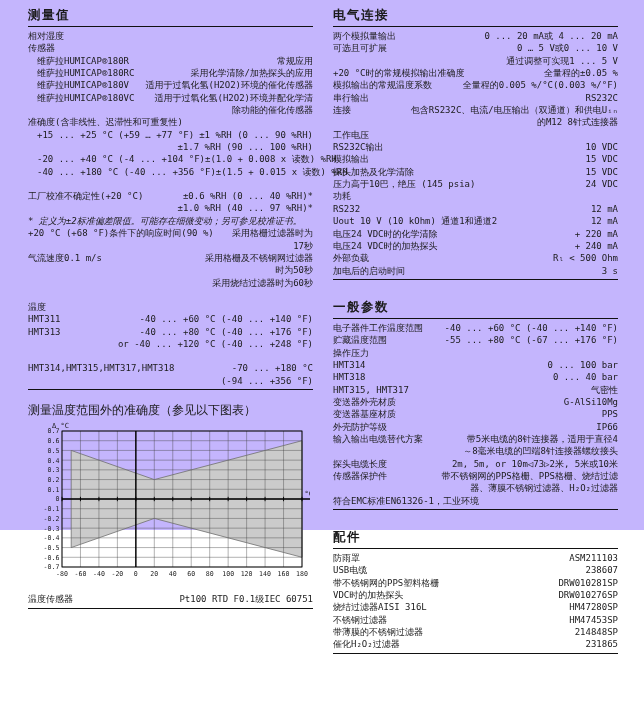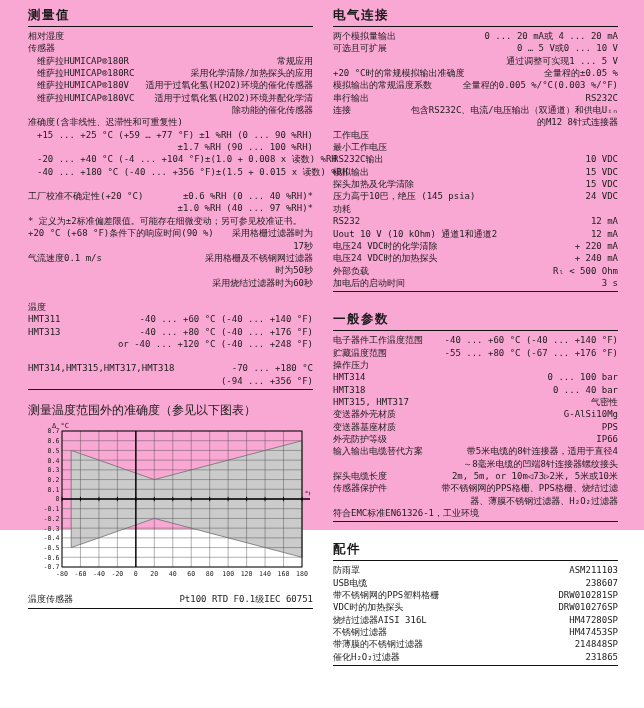--- a/index.html
+++ b/index.html
@@ -1,29 +1,29 @@
 <!DOCTYPE html>
 <html><head>
 <meta charset="utf-8">
 <style>
   * { margin:0; padding:0; box-sizing:border-box; }
   html,body { width:644px; height:708px; background:#ffffff; overflow:hidden; }
   body { font-family:"DejaVu Sans Mono","Liberation Mono",monospace; color:#1b1b1b; }
-  .page { position:relative; width:644px; height:530px; background:#f9a8d4; }
+  .page { position:relative; width:644px; height:530px; background:#c4b5fd; }
   .col { position:absolute; top:7px; width:285px; }
   #col-left  { left:28px; }
   #col-right { left:333px; }
   .sec-title { font-size:12.5px; font-weight:bold; letter-spacing:1.5px;
                padding-bottom:2px; border-bottom:1.6px solid #111; margin-bottom:3px; }
   .row { display:flex; justify-content:space-between; align-items:baseline;
          font-size:9px; line-height:12.35px; }
   .lbl { white-space:pre; }
   .val { white-space:pre; text-align:right; flex:1 1 auto; }
   .ind .lbl { padding-left:9px; }
-  .note { font-size:9px; line-height:12.35px; }
+  .note { font-size:9px; line-height:12.35px; font-style:italic; }
   .cap  { font-size:12px; line-height:12.35px; }
   .rule { border-bottom:1.2px solid #111; margin:2px 0 2px 0; }
   .gap  { height:12px; }
   .chart-wrap { padding:3px 0 2px 4px; }
   svg text { font-family:"DejaVu Sans Mono","Liberation Mono",monospace; fill:#1b1b1b; }
 </style>
 </head>
 <body>
 
 <div class="page">
@@ -255,24 +255,20 @@
         <span class="val">包含RS232C、电流/电压输出（双通道）和供电Uᵢₙ</span>
       </div>
       <div class="row">
         <span class="lbl"></span>
         <span class="val">的M12 8针式连接器</span>
       </div>
       <div class="row">
         <span class="lbl">工作电压</span>
       </div>
       <div class="row">
-        <span class="lbl">最小工作电压</span>
-        <span class="val"></span>
-      </div>
-      <div class="row">
         <span class="lbl">RS232C输出</span>
         <span class="val">10 VDC</span>
       </div>
       <div class="row">
         <span class="lbl">模拟输出</span>
         <span class="val">15 VDC</span>
       </div>
       <div class="row">
         <span class="lbl">探头加热及化学清除</span>
         <span class="val">15 VDC</span>

